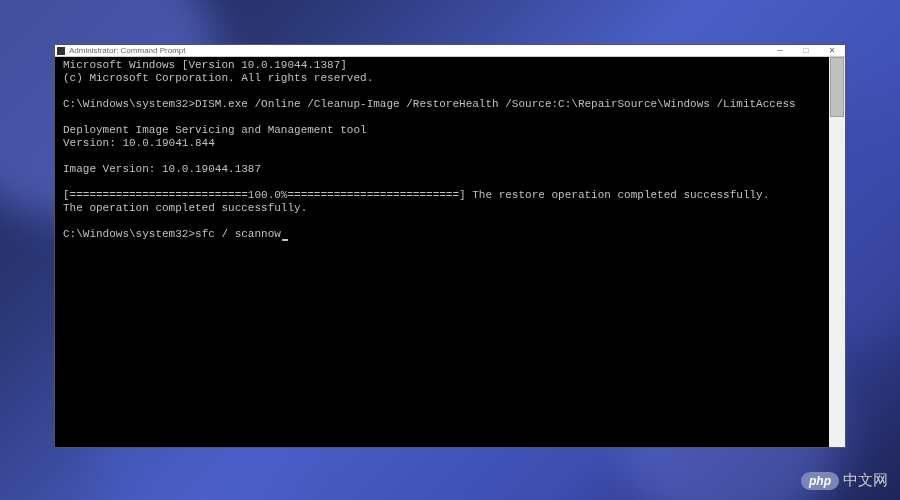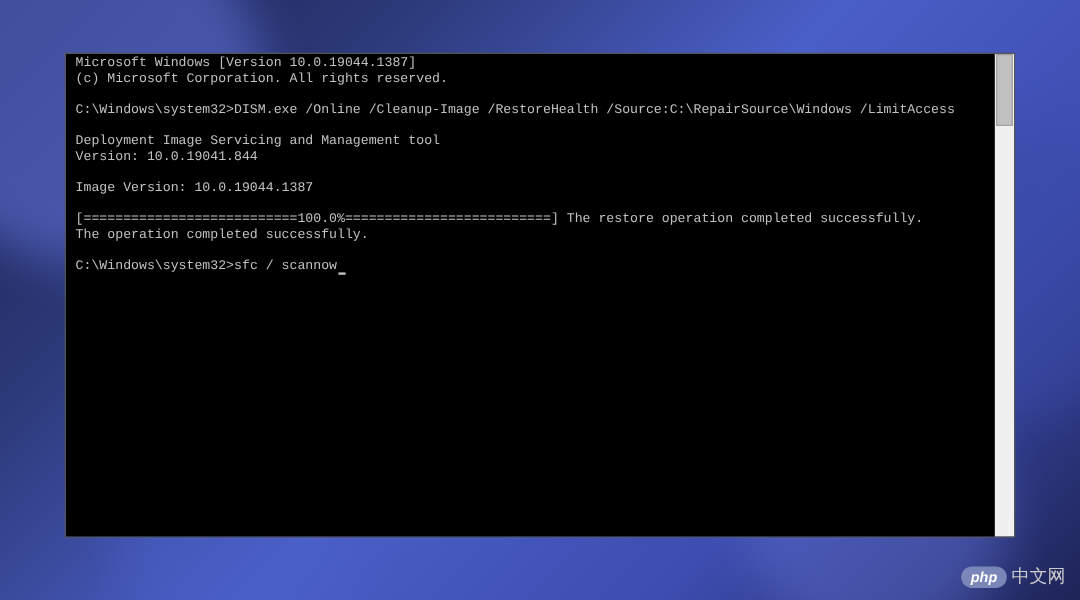--- a/index.html
+++ b/index.html
@@ -122,20 +122,29 @@
   </style>
 </head>
 <body>
 
 <div class="bg-shape shape1"></div>
 <div class="bg-shape shape2"></div>
 <div class="bg-shape shape3"></div>
 <div class="bg-shape shape4"></div>
 
 <div class="window">
+  <div class="titlebar">
+    <div class="titlebar-icon"></div>
+    <div class="titlebar-title">Administrator: Command Prompt</div>
+    <div class="titlebar-controls">
+      <div class="win-btn">─</div>
+      <div class="win-btn">□</div>
+      <div class="win-btn">✕</div>
+    </div>
+  </div>
   <div class="terminal-body">
     <div class="terminal-content" id="term-out"><div>Microsoft Windows [Version 10.0.19044.1387]</div><div>(c) Microsoft Corporation. All rights reserved.</div><div>&nbsp;</div><div>C:\Windows\system32&gt;DISM.exe /Online /Cleanup-Image /RestoreHealth /Source:C:\RepairSource\Windows /LimitAccess</div><div>&nbsp;</div><div>Deployment Image Servicing and Management tool</div><div>Version: 10.0.19041.844</div><div>&nbsp;</div><div>Image Version: 10.0.19044.1387</div><div>&nbsp;</div><div>[===========================100.0%==========================] The restore operation completed successfully.</div><div>The operation completed successfully.</div><div>&nbsp;</div><div><span>C:\Windows\system32&gt;</span><span>sfc / scannow</span><span class="cursor"></span></div></div>
     <div class="scrollbar">
       <div class="scrollbar-thumb"></div>
     </div>
   </div>
 </div>
 
 <div class="watermark">
   <span class="php-badge">php</span>

